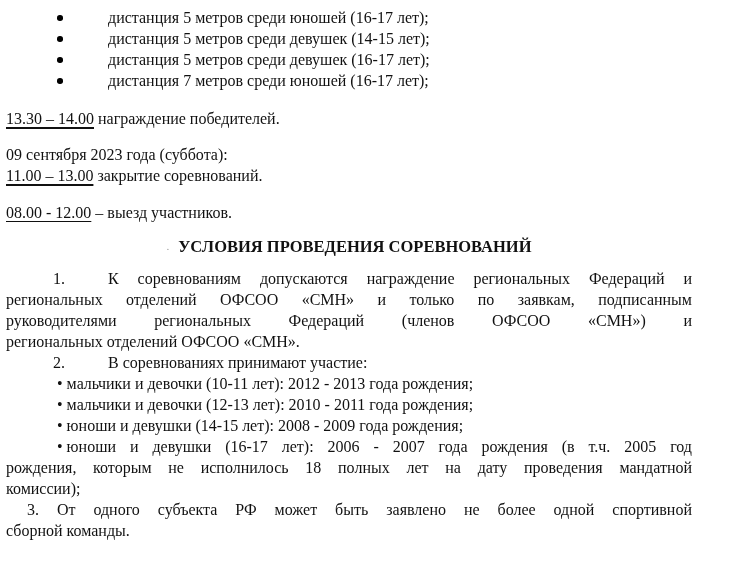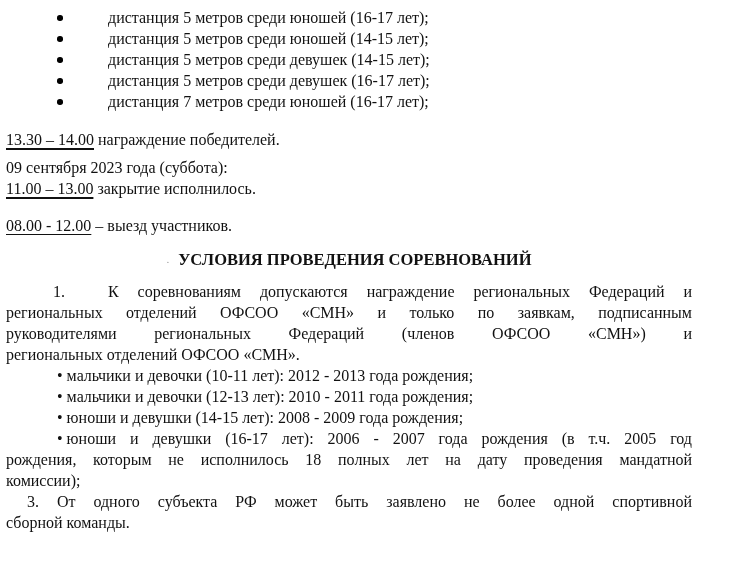--- a/index.html
+++ b/index.html
@@ -27,21 +27,21 @@
   }
   
   .dlist .drow { position: relative; height: 21px; white-space: nowrap; }
   .dlist .dbullet {
     position: absolute; left: 51px; top: 8px;
     width: 5.5px; height: 5.5px; border-radius: 50%; background: #000;
   }
   .dlist .dtext { display: inline-block; margin-left: 102px; }
   
   .sched-awards { margin-top: 17px; }
-  .sched-day1 { margin-top: 7px; }
+  .sched-day1 { margin-top: 15px; }
   .sched-day2 { margin-top: 16px; }
   .bold { font-weight: normal; }
   .u { text-decoration: underline; text-underline-offset: 3px; }
   .u-thick { text-decoration: underline; text-decoration-thickness: 2px; text-underline-offset: 3px; }
   
   .heading {
     margin-top: 13px; text-align: center; font-weight: bold;
     font-size: 16.5px; line-height: 21px; white-space: nowrap;
   }
   .heading-dot {
@@ -68,44 +68,40 @@
   <div class="page">
     <div class="content">
 
       <div class="dlist">
         <div class="drow">
           <span class="dbullet"></span>
           <span class="dtext">дистанция 5 метров среди юношей (16-17 лет);</span>
         </div>
         <div class="drow">
           <span class="dbullet"></span>
-          <span class="dtext">дистанция 5 метров среди юношей (14-15 лет);</span>
-        </div>
-        <div class="drow">
-          <span class="dbullet"></span>
           <span class="dtext">дистанция 5 метров среди девушек (14-15 лет);</span>
         </div>
         <div class="drow">
           <span class="dbullet"></span>
           <span class="dtext">дистанция 5 метров среди девушек (16-17 лет);</span>
         </div>
         <div class="drow">
           <span class="dbullet"></span>
           <span class="dtext">дистанция 7 метров среди юношей (16-17 лет);</span>
         </div>
       </div>
 
       <div class="sched-awards pline bold">
         <span class="u-thick">13.30 – 14.00</span><span> награждение победителей.</span>
       </div>
 
       <div class="sched-day1">
         <div class="pline bold">09 сентября 2023 года (суббота):</div>
         <div class="pline bold">
-          <span class="u-thick">11.00 – 13.00</span><span> закрытие исполнилось.</span>
+          <span class="u-thick">11.00 – 13.00</span><span> закрытие соревнований.</span>
         </div>
       </div>
 
       <div class="sched-day2">
         <div class="pline">
           <span class="u">08.00 - 12.00</span><span> – выезд участников.</span>
         </div>
       </div>
 
       <div class="heading">
@@ -114,20 +110,23 @@
 
       <div class="para1">
         <div class="pline jline indent1">
           <span class="num">1.</span><span>К соревнованиям допускаются награждение региональных Федераций и</span>
         </div>
         <div class="pline jline">региональных отделений ОФСОО «СМН» и только по заявкам, подписанным</div>
         <div class="pline jline">руководителями региональных Федераций (членов ОФСОО «СМН») и</div>
         <div class="pline">региональных отделений ОФСОО «СМН».</div>
       </div>
 
+      <div class="pline indent1">
+        <span class="num">2.</span><span>В соревнованиях принимают участие:</span>
+      </div>
 
       <div>
         <div class="pline bindent">
           <span class="bullet-glyph">•</span><span>мальчики и девочки (10-11 лет): 2012 - 2013 года рождения;</span>
         </div>
         <div class="pline bindent">
           <span class="bullet-glyph">•</span><span>мальчики и девочки (12-13 лет): 2010 - 2011 года рождения;</span>
         </div>
         <div class="pline bindent">
           <span class="bullet-glyph">•</span><span>юноши и девушки (14-15 лет): 2008 - 2009 года рождения;</span>

